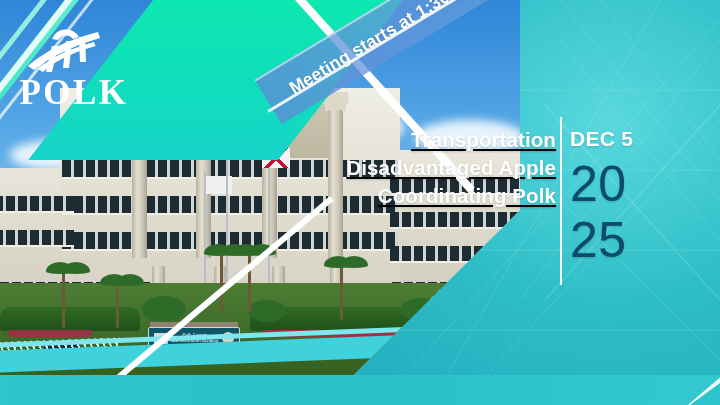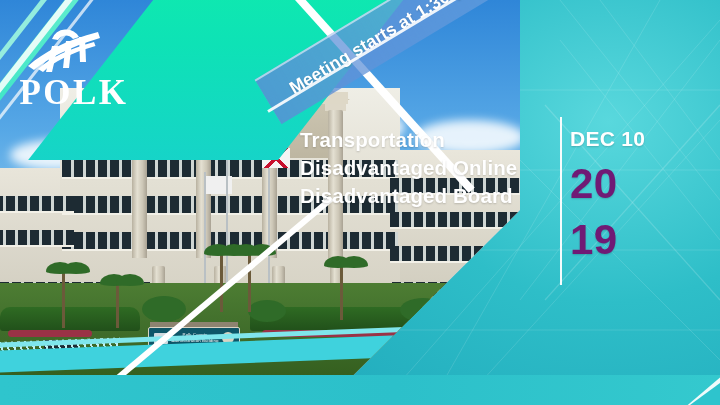--- a/index.html
+++ b/index.html
@@ -220,21 +220,22 @@
     font-weight:700;
     letter-spacing:.2px;
     padding-left:26px;
     white-space:nowrap;
     text-shadow:0 1px 2px rgba(0,0,0,.20);
   }
 
   
   .title-block {
     position:absolute; left:300px; top:126px; width:256px;
-    text-align:left;
+    text-align:right;
+    text-decoration:underline;
   }
   .title-line {
     color:#ffffff;
     font-size:20.5px;
     font-weight:700;
     line-height:28px;
     letter-spacing:.1px;
     white-space:nowrap;
     text-shadow:0 1px 2px rgba(0,0,0,.18);
   }
@@ -245,21 +246,21 @@
     background:rgba(255,255,255,.95);
   }
 
   .date-block { position:absolute; left:570px; top:128px; }
   .date-md {
     color:#ffffff; font-size:21px; font-weight:700; letter-spacing:.3px;
     line-height:22px; white-space:nowrap;
     text-shadow:0 1px 2px rgba(0,0,0,.18);
   }
   .date-y1, .date-y2 {
-    color:#701a75; font-size:42px; font-weight:700; line-height:44px;
+    color:#0c4a6e; font-size:50px; font-weight:400; line-height:44px;
     letter-spacing:.5px;
     text-shadow:0 1px 2px rgba(0,0,0,.18);
   }
   .date-y1 { margin-top:12px; }
   .date-y2 { margin-top:12px; }
 
   
   .footer {
     position:absolute; left:0; bottom:0; width:100%; height:30px;
     background:linear-gradient(90deg,#2fc5cd 0%,#2cc0ca 55%,#34c9ce 100%);
@@ -437,30 +438,30 @@
 
   <div class="banner-wrap">
     <div class="banner">
       <span class="banner-text">Meeting starts at 1:30 p.m.</span>
     </div>
     <div class="banner-rule"></div>
   </div>
 
   <div class="title-block">
     <div class="title-line">Transportation</div>
-    <div class="title-line">Disadvantaged Online</div>
-    <div class="title-line">Disadvantaged Board</div>
+    <div class="title-line">Disadvantaged Apple</div>
+    <div class="title-line">Coordinating Polk</div>
   </div>
 
   <div class="divider"></div>
 
   <div class="date-block">
-    <div class="date-md">DEC 10</div>
+    <div class="date-md">DEC 5</div>
     <div class="date-y1">20</div>
-    <div class="date-y2">19</div>
+    <div class="date-y2">25</div>
   </div>
 
   <div class="logo">
     <div class="logo-mark">
       <svg viewBox="0 0 86 52" width="86" height="52" aria-hidden="true">
         <g fill="#ffffff">
           <path d="M30 17 a15 15 0 0 1 27 -2 l-6 2 a9 9 0 0 0 -15 1 z"></path>
           <path d="M6 44 C22 30, 44 18, 76 10 L78 16 C48 25, 26 36, 12 48 z"></path>
           <path d="M16 47 C28 36, 46 27, 72 20 L73.5 24 C49 31, 31 40, 21 50 z"></path>
           <path d="M30 24 L36 24 L30 50 L24 50 z"></path>

